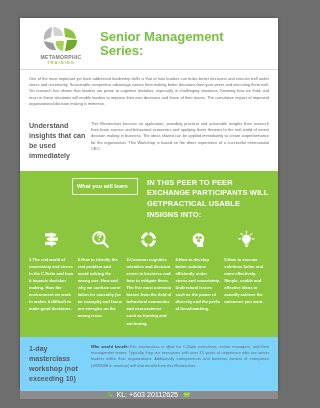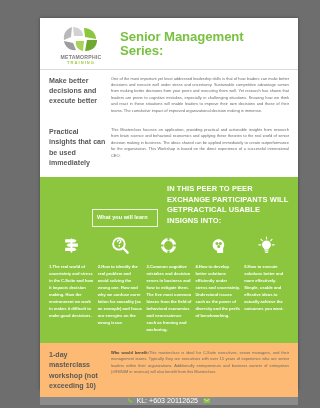--- a/index.html
+++ b/index.html
@@ -8,21 +8,21 @@
     background:#6e6e6e;
     font-family:"Liberation Sans", sans-serif;
     overflow:hidden;
   }
   .flyer{
     position:absolute;
     left:20px;top:18px;
     width:258px;height:372px;
     background:#ffffff;
     box-shadow:0 0 3px rgba(0,0,0,.35);
-    display:flex;flex-direction:column;margin-left:20px;
+    display:flex;flex-direction:column;
   }
   
   .header{
     display:flex;align-items:center;
     padding:6px 8px 4px 8px;
     border-bottom:1px solid #d9d9d9;
   }
   .logo{width:66px;flex:0 0 66px;display:flex;flex-direction:column;align-items:center;}
   .logo-mark{width:46px;height:30px;}
   .logo-word{
@@ -54,42 +54,42 @@
   }
   .divider{height:1px;background:#e2e2e2;margin:3px 9px 0 9px;}
   
   .green{
     background:#8cc63e;color:#fff;
     margin-top:5px;
     padding:7px 9px 9px 9px;
     flex:1;
     display:flex;flex-direction:column;
   }
-  .green-top{display:flex;align-items:flex-end;padding-left:43px;}
+  .green-top{display:flex;align-items:flex-start;padding-left:43px;}
   .badge{
     flex:0 0 56px;width:56px;
     border:1px solid rgba(255,255,255,.85);
     font-size:5.6px;line-height:1.35;font-weight:bold;
     padding:4px 4px;color:#fff;
   }
   .green-head{
     flex:1;padding-left:9px;
     font-size:7.5px;font-weight:bold;line-height:1.42;
     letter-spacing:.08px;
   }
   .cols{display:flex;margin-top:7px;gap:4px;}
   .col{flex:1;display:flex;flex-direction:column;align-items:flex-start;}
   .col-icon{height:24px;display:flex;align-items:center;justify-content:center;width:100%;}
   .col-text{
     font-size:4.1px;line-height:1.72;font-weight:bold;color:#fff;
     margin-top:5px;
   }
   
   .bottom{
-    background:#fdba74;display:flex;
+    background:#7dd3fc;display:flex;
     padding:7px 9px 6px 9px;
     border-top:1px solid #8cc63e;
   }
   .bottom-label{
     flex:0 0 58px;width:58px;
     color:#5a5a5a;font-size:7.1px;font-weight:bold;line-height:1.45;padding-right:4px;
   }
   .bottom-body{flex:1;color:#6b6b6b;font-size:3.95px;line-height:1.62;text-align:justify;}
   .bottom-body b{color:#444;}
   
@@ -120,27 +120,26 @@
       </span>
       <span class="logo-word">METAMORPHIC</span>
       <span class="logo-sub">TRAINING</span>
     </div>
     <div class="titles">
       <div class="title-main">Senior Management Series:</div>
     </div>
   </div>
 
   <div class="block">
-    <div class="block-label">Make better decisions and execute better</div>
     <div class="block-body">One of the most important yet least addressed leadership skills is that of how leaders can make better decisions and execute well under stress and uncertainty.  Sustainable competitive advantage comes from making better decisions from your peers and executing them well. Yet research has shown that leaders are prone to cognitive mistakes, especially in challenging situations. Knowing how we think and react in these situations will enable leaders to improve their own decisions and those of their teams. The cumulative impact of improved organizational decision making is immense.</div>
   </div>
   <div class="divider"></div>
 
   <div class="block">
-    <div class="block-label">Practical insights that can be used immediately</div>
+    <div class="block-label">Understand insights that can be used immediately</div>
     <div class="block-body">This Masterclass focuses on application, providing practical and actionable insights from research from brain science and behavioral economics   and applying these theories to the real world of senior decision making in business. The ideas shared can be applied immediately to create outperformance for the organization. This Workshop is based on the direct experience of a successful international CEO.</div>
   </div>
 
   <div class="green">
     <div class="green-top">
       <div class="badge">What you will learn</div>
       <div class="green-head">IN THIS PEER TO PEER EXCHANGE PARTICIPANTS WILL GETPRACTICAL  USABLE INSIGNS INTO:</div>
     </div>
 
     <div class="cols">

